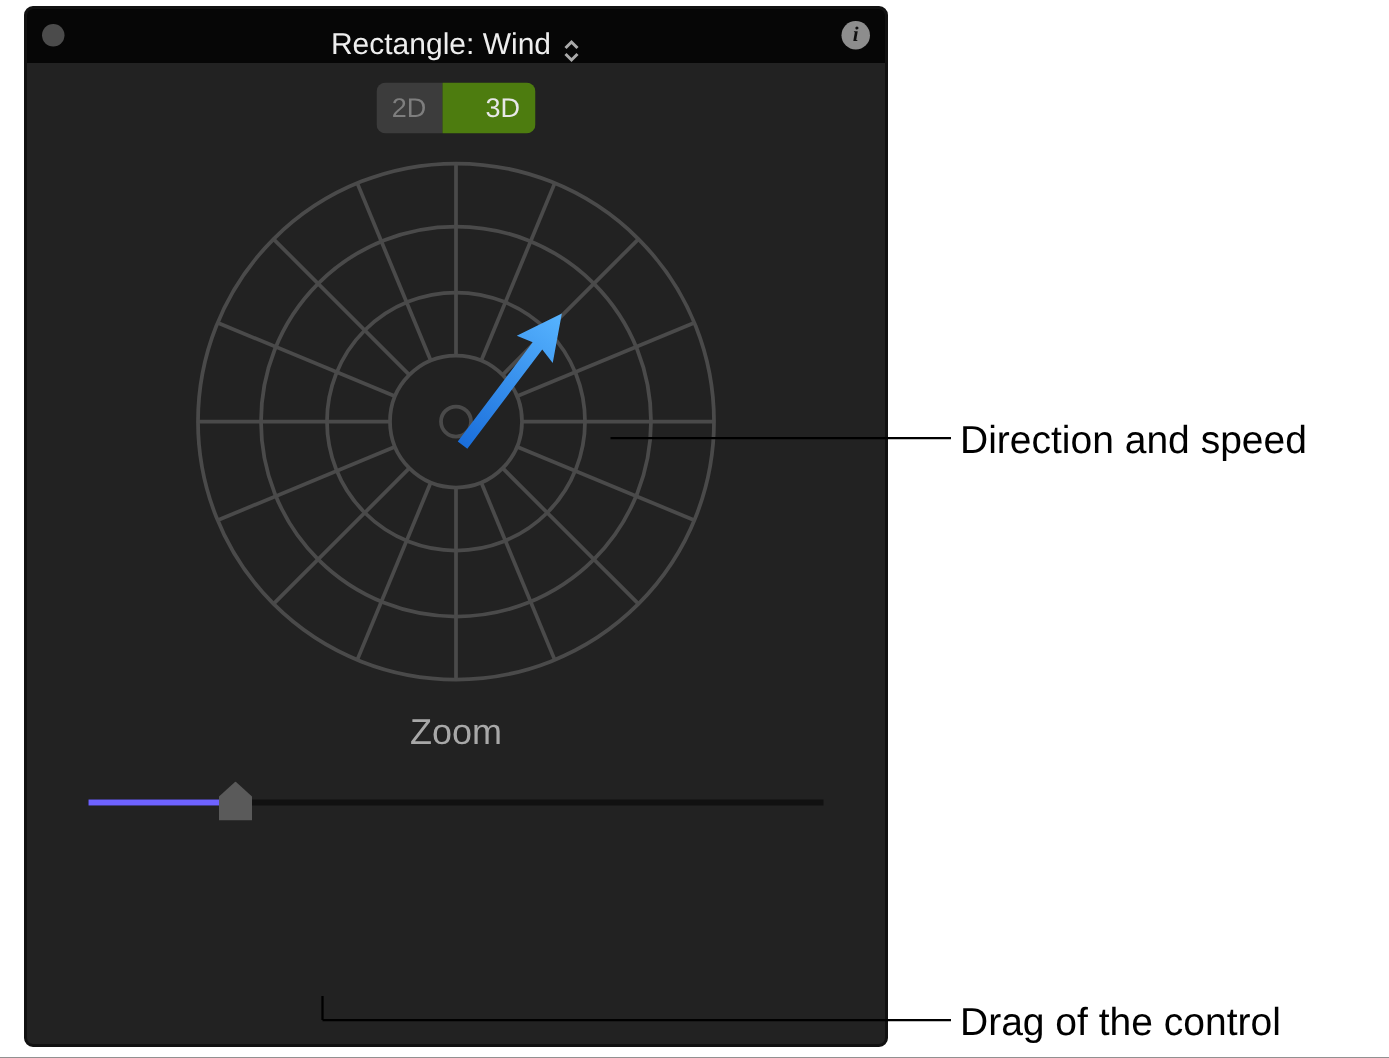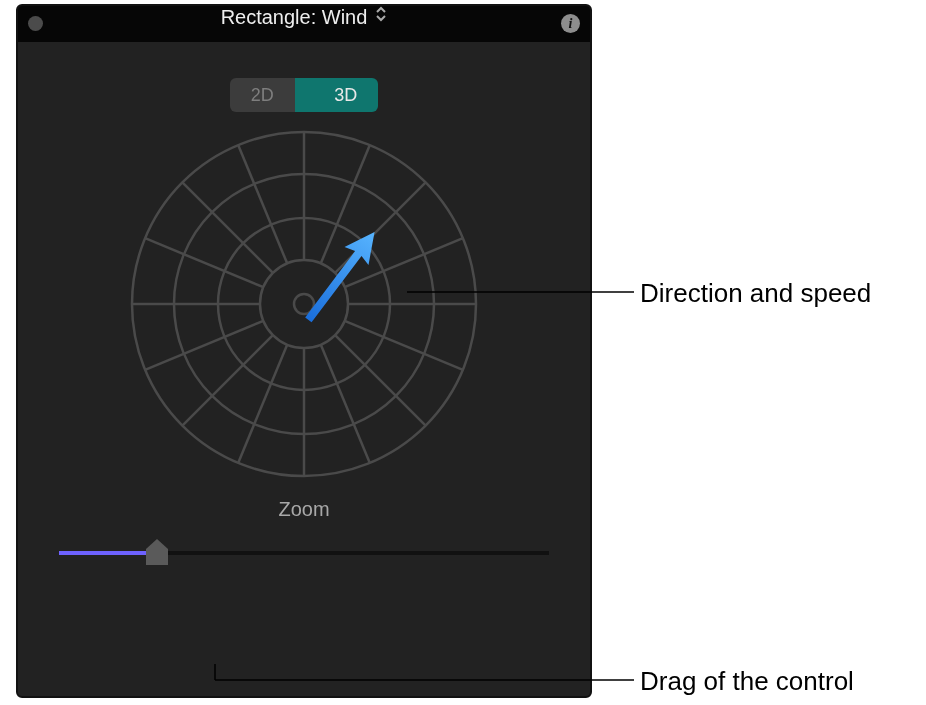--- a/index.html
+++ b/index.html
@@ -15,21 +15,21 @@
       width:576px; height:694px;
       background:#222;
       border:2px solid #111;
       border-radius:6px;
       overflow:hidden;
     }
     .titlebar {
       height:36px;
       background:#060606;
       display:flex;
-      align-items:flex-start;
+      align-items:flex-end;
       justify-content:center;
       position:relative;
     }
     .win-dot {
       position:absolute; left:10px; top:10px;
       width:15px; height:15px;
       border-radius:50%; background:#4b4b4b;
     }
     .info-dot {
       position:absolute; right:10px; top:8px;
@@ -42,36 +42,36 @@
     }
     .title-text {
       color:#eee; font-size:20px;
     }
     .title-pop {
       display:inline-flex; flex-direction:column; margin-left:8px;
       cursor:pointer;
     }
     .title-pop svg { display:block; }
     .seg {
-      margin:36px auto 12px auto;
-      width:148px; height:34px;
+      margin:13px auto 12px auto;
+      width:106px; height:34px;
       display:flex;
       border-radius:6px;
       overflow:hidden;
     }
     .seg button {
       flex:1;
       border:none;
       background:#3c3c3c;
       color:#7e7e7e;
       font-size:18px;
       cursor:pointer;
     }
     .seg button.active {
-      background:#0f766e; color:#e8e8e8;padding-left:19px;
+      background:#4d7c0f; color:#e8e8e8;padding-left:19px;
     }
     .instr {
       color:#a8a8a8; font-size:20px;
       text-align:center; line-height:1.3;
       width:360px; margin:0 auto;
     }
     .dial-wrap {
       position:relative;
       width:360px; height:360px;
       margin:12px auto 0 auto;
@@ -79,21 +79,21 @@
     .arrow-handle {
       position:absolute;
       left:50%; top:50%;
       width:10px; height:110px;
       transform-origin: 5px 105px;
       transform: translate(-5px,-105px) rotate(37deg);
       cursor:grab;
     }
     .arrow-handle svg { display:block; }
     .zoom-label {
-      color:#a8a8a8; font-size:20px;
+      color:#a8a8a8; font-size:24px;
       text-align:center; margin-top:14px;
     }
     .slider-row {
       position:relative;
       width:490px; height:34px;
       margin:16px auto 0 auto;
     }
     .track {
       position:absolute; left:0; right:0; top:14px;
       height:4px; background:#111;

